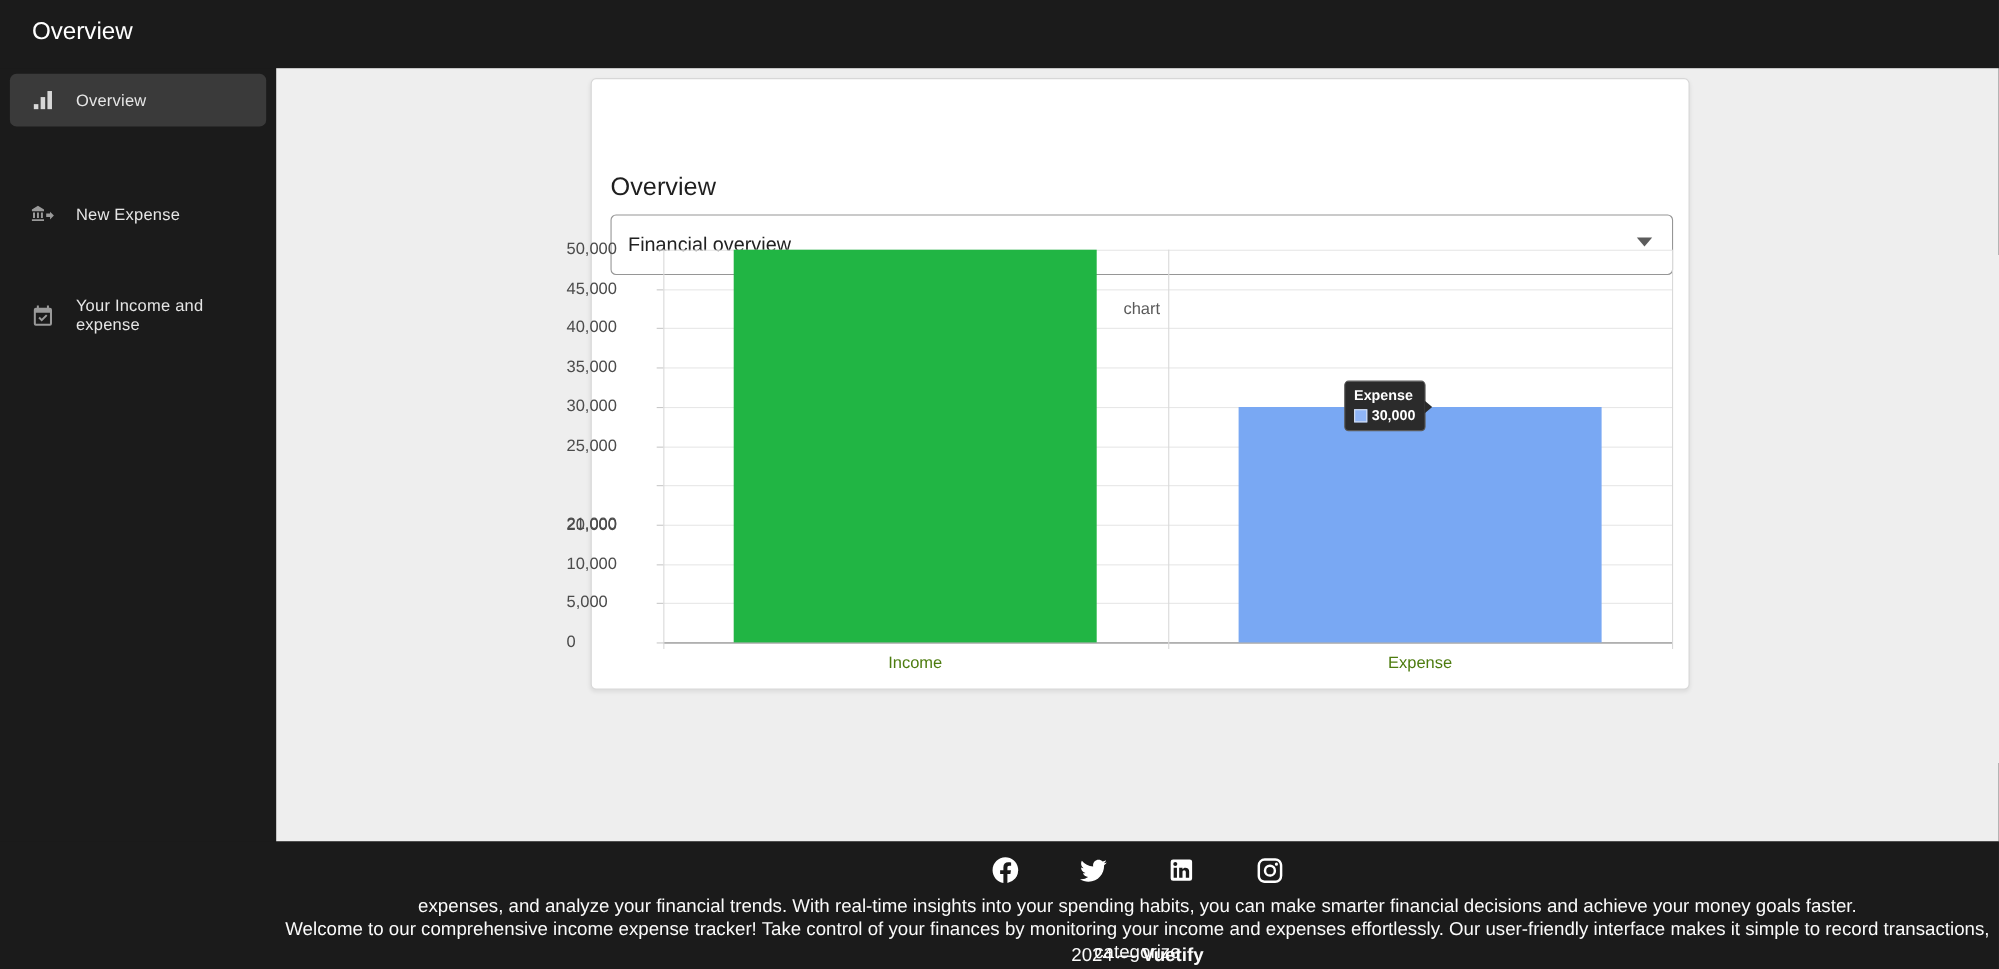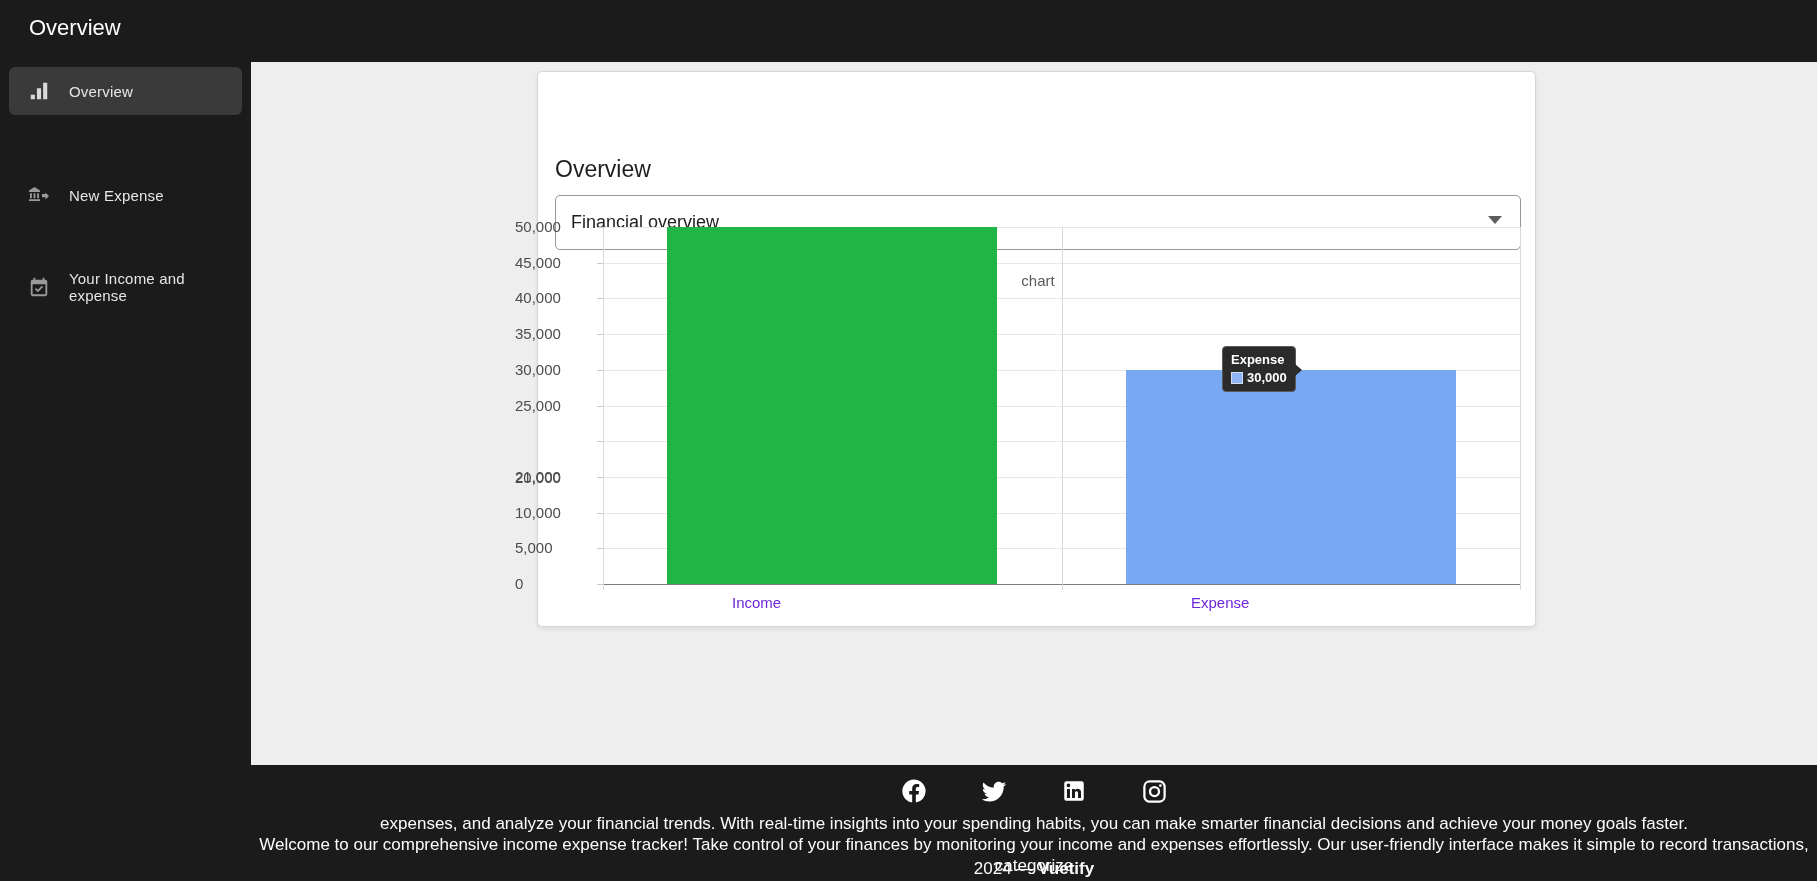--- a/index.html
+++ b/index.html
@@ -34,21 +34,21 @@
     font-size:15px; color:#5a5a5a; }
 
   .plot { position:absolute; left:65px; top:155px; width:917px; height:357px; }
   .gridline { position:absolute; left:0; width:917px; height:1px; background:#e7e7e7; }
   .baseline { position:absolute; left:0; width:917px; height:1px; background:#7d7d7d; }
   .vline { position:absolute; top:0; width:1px; height:363px; background:#d9d9d9; }
   .ytick { position:absolute; width:6px; height:1px; background:#c9c9c9; left:-6px; }
   .ylabel { position:absolute; right:925px; width:80px; 
     font-size:15px; color:#4c4c4c; white-space:nowrap; }
   .bar { position:absolute; bottom:0; }
-  .xlabel { position:absolute; top:367px; width:200px; font-size:15px; color:#6d28d9; }
+  .xlabel { position:absolute; top:367px; width:200px; text-align:center; font-size:15px; color:#4d7c0f; }
 
   .tooltip { position:absolute; left:619px; top:119px; background:#2b2b2b; border:1px solid #5a5a5a;
     border-radius:4px; padding:5px 8px 6px 8px; color:#ffffff; z-index:5; }
   .tooltip .t-label { font-size:13px; font-weight:bold; white-space:nowrap; }
   .tooltip .t-row { display:flex; align-items:center; margin-top:3px; }
   .tooltip .swatch { width:12px; height:12px; background:#8fb5f7; border:1px solid #d4def0; margin-right:4px; }
   .tooltip .t-value { font-size:13px; font-weight:bold; white-space:nowrap; }
   .tooltip .pointer { position:absolute; right:-7px; top:17px; width:0; height:0;
     border-top:6px solid transparent; border-bottom:6px solid transparent; border-left:7px solid #2b2b2b; }
 

